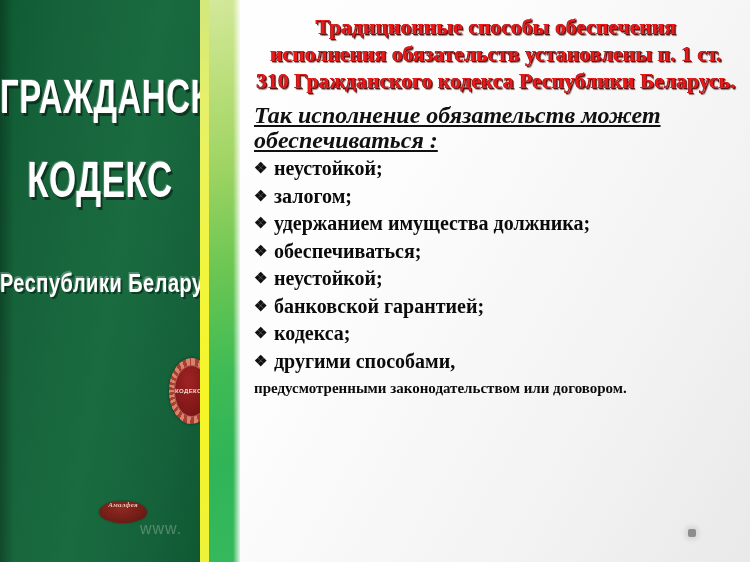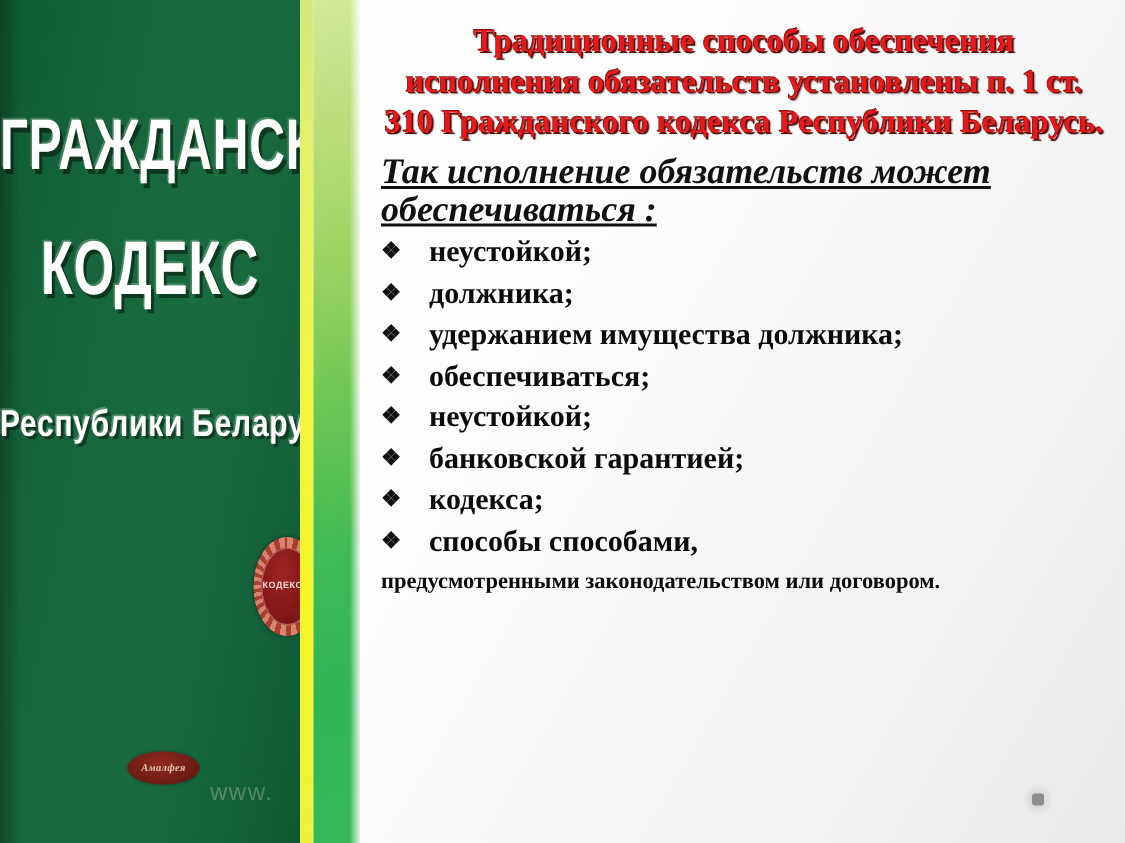--- a/index.html
+++ b/index.html
@@ -66,25 +66,25 @@
   .seal .seal-text{
     position:absolute; left:0; right:0; top:50%;
     transform:translateY(-50%);
     text-align:center; color:#f4d9d4;
     font-family:"Liberation Sans", sans-serif;
     font-size:6px; font-weight:bold; letter-spacing:.4px;
   }
 
   
   .publisher{
-    position:absolute; left:85px; top:501px;
+    position:absolute; left:99px; top:501px;
     width:48px; height:22px; border-radius:50%;
     background:radial-gradient(ellipse at 45% 35%, #8d2a22 0%, #6d1a14 70%, #4e100c 100%);
     box-shadow:0 0 2px rgba(0,0,0,.45);
-    display:flex; align-items:center; justify-content:center;
+    display:flex; justify-content:center;
   }
   .publisher span{
     color:#e6c2ad; font-family:"Liberation Serif", serif;
     font-size:7px; font-style:italic; font-weight:bold; letter-spacing:.2px;
   }
 
   
   .watermark{
     position:absolute; left:140px; top:520px;
     color:rgba(215,225,215,.32);
@@ -156,21 +156,21 @@
     color:#0b0b0b;
   }
   .bullets li .bullet-glyph{
     flex:0 0 auto;
     width:20px;
     font-size:15px;
     line-height:27.5px;
     color:#111111;
     text-align:left;
   }
-  .bullets li .bullet-text{ flex:1 1 auto;margin-left:12px; }
+  .bullets li .bullet-text{ flex:1 1 auto; }
 
   .tail{
     font-family:"Liberation Serif", serif;
     font-weight:bold;
     font-size:15px; line-height:27.5px;
     color:#0b0b0b;
   }
 
   
   .dot-deco{
@@ -212,21 +212,21 @@
 
     <div class="lead">Так исполнение обязательств может обеспечиваться :</div>
 
     <ul class="bullets">
       <li>
         <span class="bullet-glyph">❖</span>
         <span class="bullet-text">неустойкой;</span>
       </li>
       <li>
         <span class="bullet-glyph">❖</span>
-        <span class="bullet-text">должника;</span>
+        <span class="bullet-text">залогом;</span>
       </li>
       <li>
         <span class="bullet-glyph">❖</span>
         <span class="bullet-text">удержанием имущества должника;</span>
       </li>
       <li>
         <span class="bullet-glyph">❖</span>
         <span class="bullet-text">обеспечиваться;</span>
       </li>
       <li>
@@ -236,21 +236,21 @@
       <li>
         <span class="bullet-glyph">❖</span>
         <span class="bullet-text">банковской гарантией;</span>
       </li>
       <li>
         <span class="bullet-glyph">❖</span>
         <span class="bullet-text">кодекса;</span>
       </li>
       <li>
         <span class="bullet-glyph">❖</span>
-        <span class="bullet-text">способы способами,</span>
+        <span class="bullet-text">другими способами,</span>
       </li>
     </ul>
 
     <div class="tail">предусмотренными законодательством или договором.</div>
   </div>
 
   <div class="dot-deco"></div>
 </div>
 
 </body></html>

